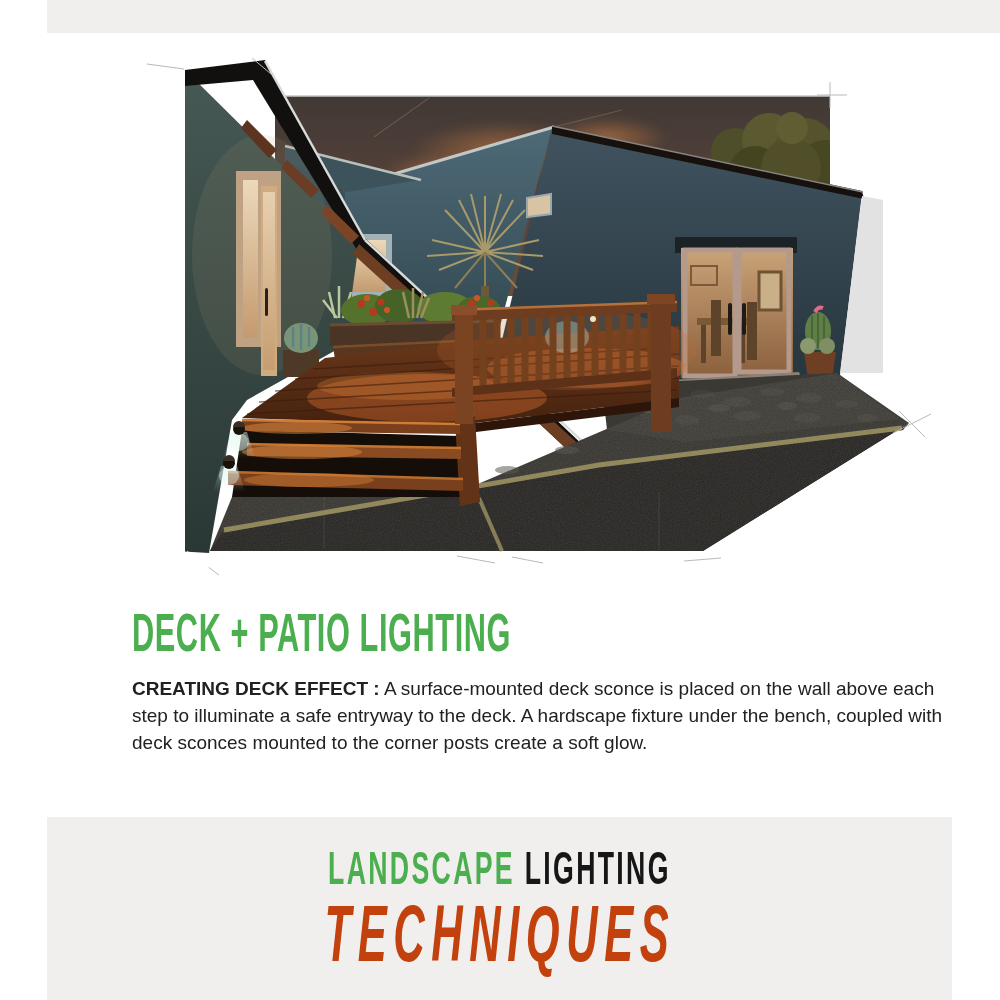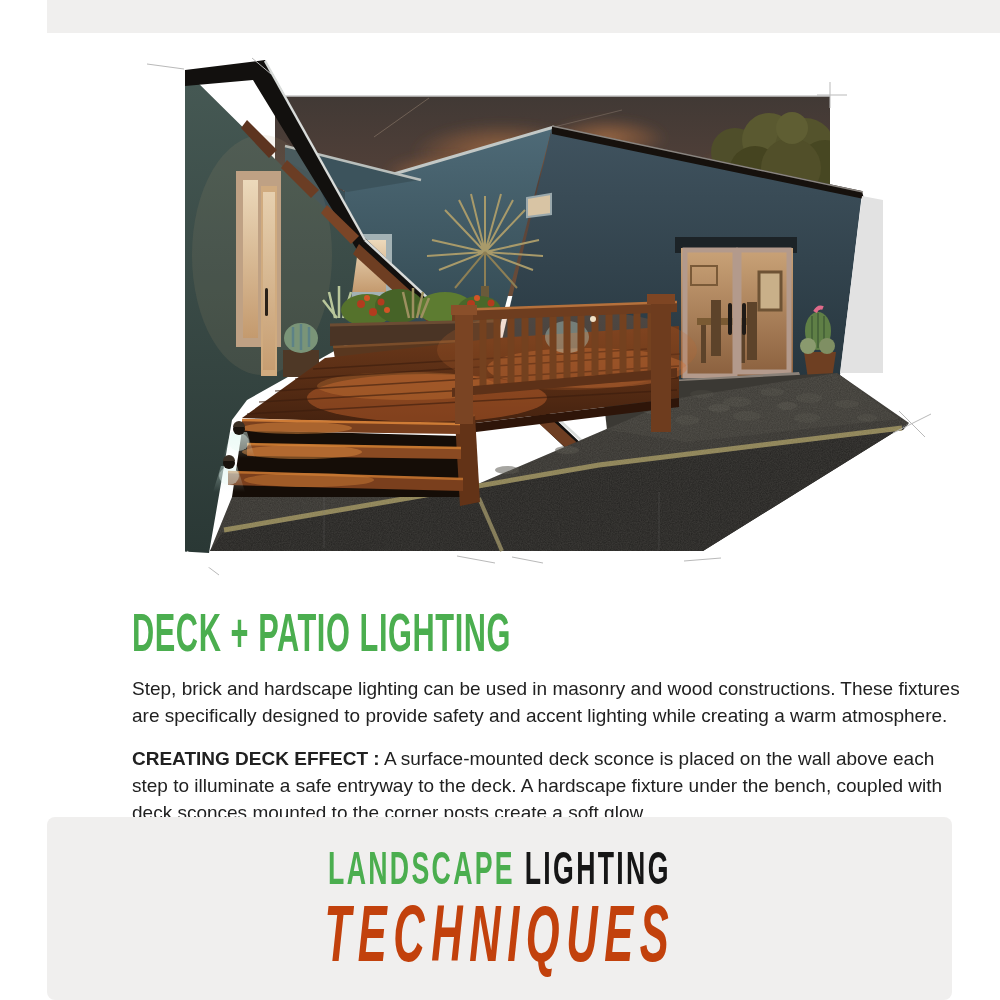--- a/index.html
+++ b/index.html
@@ -5,21 +5,21 @@
   html,body{margin:0;padding:0;background:#ffffff;}
   .page{position:relative;width:1000px;height:1000px;background:#ffffff;overflow:hidden;
         font-family:"Liberation Sans", sans-serif;margin-left:47px;}
   .top-bar{position:absolute;left:0;top:0;width:1000px;height:33px;background:#f0efee;}
   .scene{position:absolute;left:0;top:0;width:1000px;height:620px;}
   .copy{position:absolute;left:85px;top:606px;width:840px;}
   .headline{margin:0;color:#4bae4f;font-size:53px;font-weight:bold;letter-spacing:1px;line-height:1;}
   .headline .cond{display:inline-block;transform:scaleX(.58);transform-origin:left center;white-space:nowrap;}
   .body-p{margin:16px 0 0 0;color:#212121;font-size:19px;line-height:27px;width:838px;}
   .body-p b{font-weight:bold;}
-  .footer{position:absolute;left:0;top:817px;width:905px;height:183px;background:#f0efee;text-align:center;border-radius:8px;}
+  .footer{position:absolute;left:0;top:817px;width:905px;height:183px;background:#f0efee;text-align:center;}
   .foot-line1{margin-top:26px;font-size:46px;font-weight:bold;letter-spacing:4px;line-height:1.1;white-space:nowrap;}
   .foot-line1 .cond{display:inline-block;transform:scaleX(.58);transform-origin:center;}
   .foot-line1 .accent{color:#4bae4f;}
   .foot-line1 .rest{color:#161616;}
   .foot-line2{margin-top:0;font-size:79px;font-weight:bold;letter-spacing:12px;color:#c2410c;line-height:1;white-space:nowrap;font-style:italic;}
   .foot-line2 .cond{display:inline-block;transform:scaleX(.55);transform-origin:center;}
 </style>
 </head>
 <body>
 
@@ -313,21 +313,20 @@
       <line x1="140" y1="551" x2="172" y2="575"></line>
       <line x1="410" y1="556" x2="448" y2="563"></line>
         <line x1="465" y1="557" x2="496" y2="563"></line>
       <line x1="637" y1="561" x2="674" y2="558"></line>
     </g>
     <polygon points="128,551 212,556 128,575" fill="#ffffff"></polygon>
   </svg>
 
   <div class="copy">
     <h1 class="headline"><span class="cond">DECK + PATIO LIGHTING</span></h1>
-    <p class="body-p">Step, brick and hardscape lighting can be used in masonry and wood constructions. These fixtures are specifically designed to provide safety and accent lighting while creating a warm atmosphere.</p>
     <p class="body-p"><b>CREATING DECK EFFECT :</b><span> A surface-mounted deck sconce is placed on the wall above each step to illuminate a safe entryway to the deck. A hardscape fixture under the bench, coupled with deck sconces mounted to the corner posts create a soft glow.</span></p>
   </div>
 
   <div class="footer">
     <div class="foot-line1"><span class="cond"><span class="accent">LANDSCAPE</span><span class="rest"> LIGHTING</span></span></div>
     <div class="foot-line2"><span class="cond">TECHNIQUES</span></div>
   </div>
 </div>
 
 </body></html>

